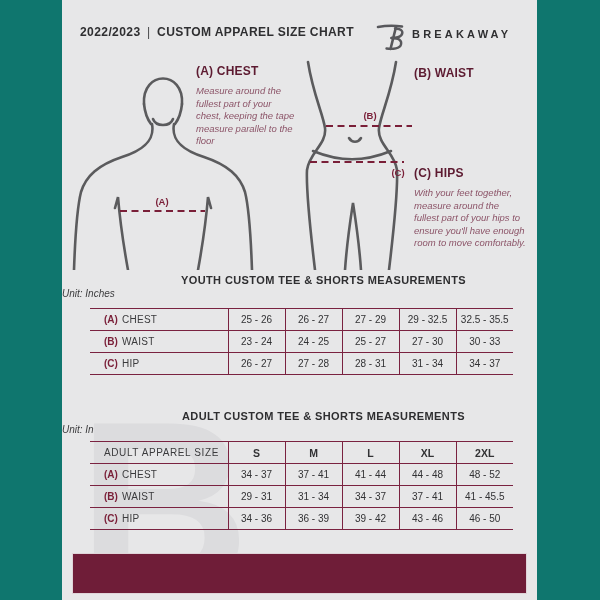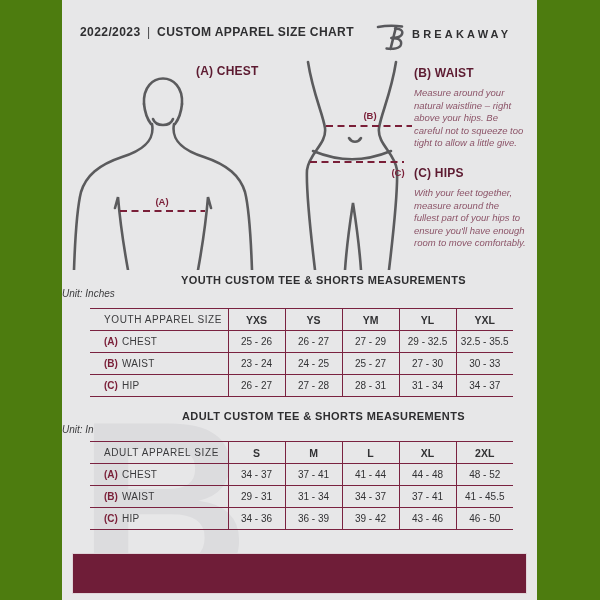--- a/index.html
+++ b/index.html
@@ -1,16 +1,16 @@
 <!DOCTYPE html>
 <html><head>
 <meta charset="utf-8">
 <style>
   html,body{margin:0;padding:0;background:#000;width:600px;height:600px;overflow:hidden;}
-  #stage{position:relative;width:600px;height:600px;background:#4d7c0f;font-family:"Liberation Sans",sans-serif;}
+  #stage{position:relative;width:600px;height:600px;background:#0f766e;font-family:"Liberation Sans",sans-serif;}
   #doc{position:absolute;left:62px;top:0;width:475px;height:600px;background:#e7e7e8;overflow:hidden;}
 
   
   .hdr-title{position:absolute;left:18px;top:24px;font-size:13px;font-weight:bold;color:#2f2f31;
              letter-spacing:.4px;white-space:nowrap;transform:scaleX(.93);transform-origin:0 50%;}
   .hdr-title .divider{margin:0 7px;font-weight:normal;color:#4a4a4c;}
   .brand{position:absolute;left:350px;top:28px;font-size:11px;font-weight:bold;color:#2f2f31;
          letter-spacing:3.2px;white-space:nowrap;}
   .logo{position:absolute;left:313px;top:19px;width:32px;height:32px;}
 
@@ -93,52 +93,44 @@
       <path class="outline" d="M67 82 C 70 87 76 87 79 82"></path>
       <path class="outline" d="M63 214 C 65 185 69 160 71 147 C 73 160 77 185 79 214"></path>
       <line class="dash" x1="44" y1="70" x2="130" y2="70"></line>
       <text class="figlabel" x="88" y="63" text-anchor="middle">(B)</text>
       <line class="dash" x1="28" y1="106" x2="122" y2="106"></line>
       <text class="figlabel" x="116" y="120" text-anchor="middle">(C)</text>
     </svg>
 
     <div class="guide" id="chest-block">
       <h3>(A) CHEST</h3>
+      <p>Measure around the fullest part of your chest, keeping the tape measure parallel to the floor</p>
     </div>
     <div class="guide" id="waist-block">
       <h3>(B) WAIST</h3>
-      <p>Measure around your natural waistline – right above your hips. Be careful not to squeeze too tight to allow a little give.</p>
     </div>
     <div class="guide" id="hips-block">
       <h3>(C) HIPS</h3>
       <p>With your feet together, measure around the fullest part of your hips to ensure you'll have enough room to move comfortably.</p>
     </div>
 
     <div class="watermark">B</div>
 
     <div class="sec-title" style="top:274px">YOUTH CUSTOM TEE &amp; SHORTS MEASUREMENTS</div>
     <div class="sec-unit" style="top:288px">Unit: Inches</div>
     <table class="size-table" id="youth-table">
       <colgroup>
           <col style="width:138px">
           <col style="width:57px">
           <col style="width:57px">
           <col style="width:57px">
           <col style="width:57px">
           <col style="width:57px">
         </colgroup>
       <tbody>
-          <tr>
-        <th class="lbl">YOUTH APPAREL SIZE</th>
-        <th>YXS</th>
-        <th>YS</th>
-        <th>YM</th>
-        <th>YL</th>
-        <th>YXL</th>
-      </tr>
       <tr>
         <td class="lbl"><span class="row-prefix">(A)</span><span class="row-name">CHEST</span></td>
         <td>25 - 26</td>
         <td>26 - 27</td>
         <td>27 - 29</td>
         <td>29 - 32.5</td>
         <td>32.5 - 35.5</td>
       </tr>
       <tr>
         <td class="lbl"><span class="row-prefix">(B)</span><span class="row-name">WAIST</span></td>

